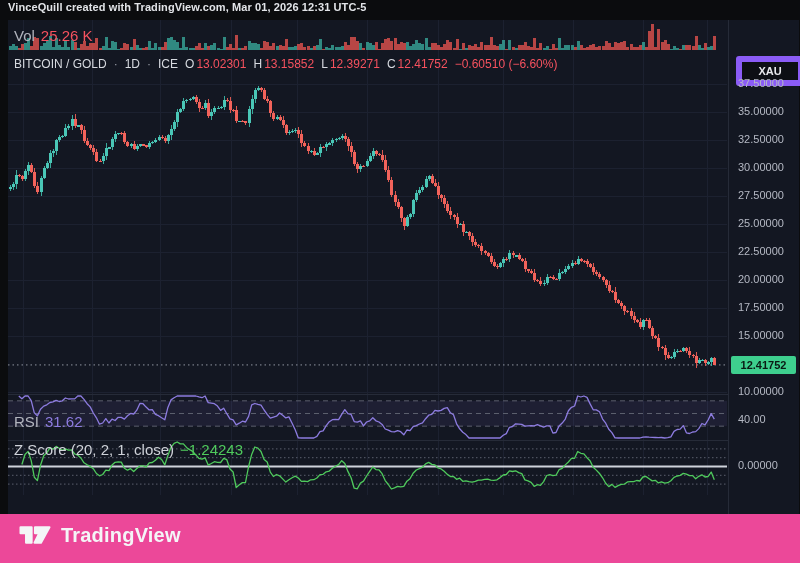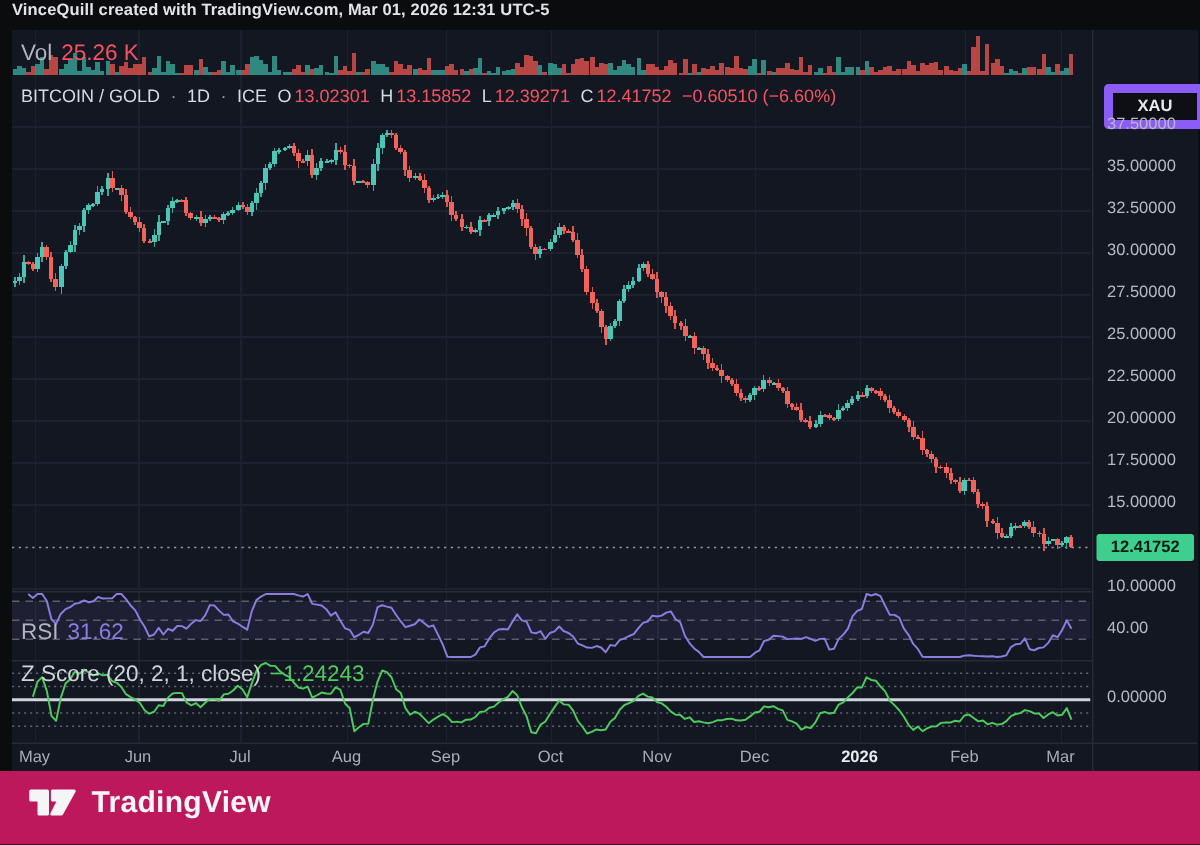--- a/index.html
+++ b/index.html
@@ -24,21 +24,21 @@
   .z-tick{top:439px;}
   .xau{position:absolute;left:7px;top:36px;width:56px;height:18px;border:6px solid #8b5cf6;border-radius:3px;
     background:#0d0f14;color:#e8e9ec;font-size:11px;font-weight:bold;display:flex;align-items:center;justify-content:center;cursor:pointer;}
   .badge{position:absolute;left:2px;top:336px;width:65px;height:18px;background:#3ecf8e;color:#0a1a14;
     font-size:11px;font-weight:bold;display:flex;align-items:center;justify-content:center;border-radius:2px;}
   .time-axis{position:absolute;left:0;top:475px;width:790px;height:19px;border-top:1px solid #262b38;z-index:4;}
   .tlabel{position:absolute;top:3px;transform:translateX(-50%);font-size:11px;color:#a9adb9;white-space:nowrap;}
   .tlabel.strong{color:#e9ebf0;font-weight:bold;}
   .sep{position:absolute;left:0;width:790px;height:1px;background:#262b38;z-index:3;}
   .sep1{top:374px;}.sep2{top:420px;}
-  .footer{position:absolute;left:0;top:514px;width:800px;height:49px;background:#be185d;}
+  .footer{position:absolute;left:0;top:514px;width:800px;height:49px;background:#ec4899;}
   .brand{position:absolute;left:18px;top:9px;display:flex;align-items:center;gap:9px;color:#f4f5f7;
     font-size:20px;font-weight:bold;letter-spacing:.2px;cursor:pointer;}
 </style>
 </head>
 <body>
 
 <div class="stage">
 
   <div class="attribution">VinceQuill created with TradingView.com, Mar 01, 2026 12:31 UTC-5</div>
 
@@ -826,33 +826,20 @@
         <div class="tick" style="top: 141px;">30.00000</div>
         <div class="tick" style="top: 169px;">27.50000</div>
         <div class="tick" style="top: 197px;">25.00000</div>
         <div class="tick" style="top: 225px;">22.50000</div>
         <div class="tick" style="top: 253px;">20.00000</div>
         <div class="tick" style="top: 281px;">17.50000</div>
         <div class="tick" style="top: 309px;">15.00000</div>
         <div class="tick" style="top: 365px;">10.00000</div>
       </div>
 
-    <div class="time-axis" id="time-axis">
-        <div class="tlabel" style="left: 15px;">May</div>
-        <div class="tlabel" style="left: 84px;">Jun</div>
-        <div class="tlabel" style="left: 152px;">Jul</div>
-        <div class="tlabel" style="left: 223px;">Aug</div>
-        <div class="tlabel" style="left: 289px;">Sep</div>
-        <div class="tlabel" style="left: 359px;">Oct</div>
-        <div class="tlabel" style="left: 430px;">Nov</div>
-        <div class="tlabel" style="left: 495px;">Dec</div>
-        <div class="tlabel strong" style="left: 565px;">2026</div>
-        <div class="tlabel" style="left: 635px;">Feb</div>
-        <div class="tlabel" style="left: 699px;">Mar</div>
-      </div>
 
     <div class="sep sep1"></div>
     <div class="sep sep2"></div>
   </div>
 
   <div class="footer">
     <div class="brand">
       <svg width="34" height="24" viewBox="0 0 40 26">
         <path d="M3 4 H16 V22 H9.5 V11 H3 Z" fill="#f4f5f7" stroke="#f4f5f7" stroke-width="2.5" stroke-linejoin="round"></path>
         <path d="M20 4 H37 L27 22 H19.5 L25 11 H20 Z" fill="#f4f5f7" stroke="#f4f5f7" stroke-width="2.5" stroke-linejoin="round"></path>

